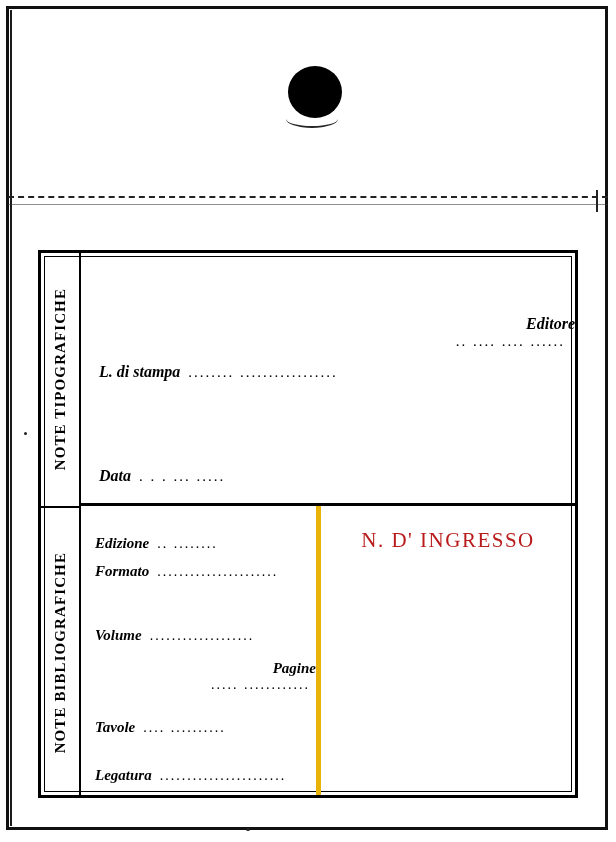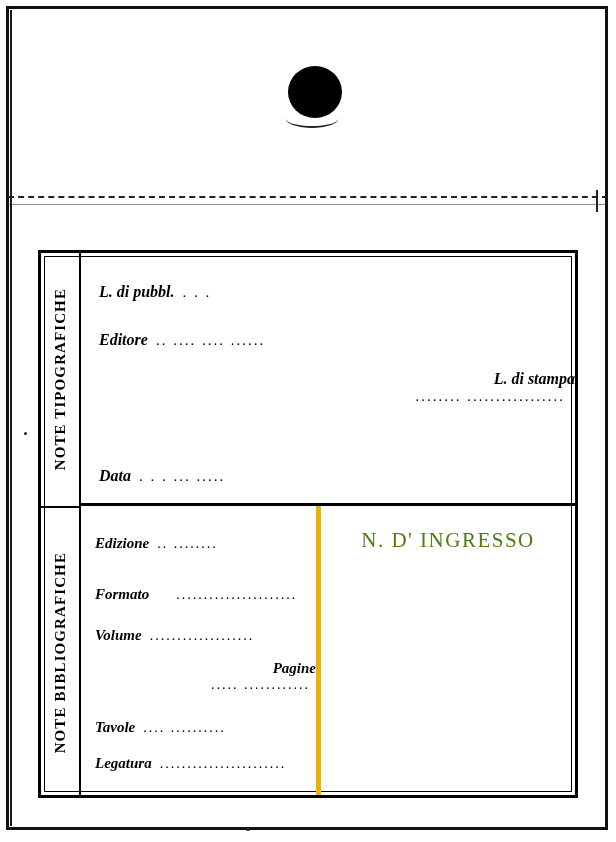--- a/index.html
+++ b/index.html
@@ -204,21 +204,21 @@
   }
   .ingresso-title {
     position: absolute;
     top: 22px;
     left: 0;
     width: 100%;
     text-align: center;
     font-family: "Liberation Serif", serif;
     font-size: 21px;
     letter-spacing: 1.5px;
-    color: #4d7c0f;
+    color: #b91c1c;
     white-space: nowrap;
   }
 
   
   .speck {
     position: absolute;
     background: #222;
     border-radius: 50%;
   }
 </style>
@@ -247,72 +247,68 @@
       <div class="side-cell top">
         <span class="side-text">NOTE TIPOGRAFICHE</span>
       </div>
       <div class="side-cell bottom">
         <span class="side-text">NOTE BIBLIOGRAFICHE</span>
       </div>
     </div>
 
     <div class="sec-top">
 
-      <div class="row" style="top:14px;height:34px;">
-        <span class="field-label">L. di pubbl.</span>
-        <span class="dots">.               .                 .</span>
-      </div>
-
-      <div class="row" style="top:62px;height:34px;">
+
+      <div class="row" style="top:62px;height:34px;flex-direction:column;">
         <span class="field-label">Editore</span>
         <span class="dots">..        ....        ....        ......</span>
       </div>
 
-      <div class="row" style="top:117px;height:34px;flex-direction:column;">
+      <div class="row" style="top:94px;height:34px;">
         <span class="field-label">L. di stampa</span>
         <span class="dots">........  .................</span>
       </div>
 
 
       <div class="row" style="top:206px;height:34px;align-items:center;">
         <span class="field-label">Data</span>
         <span class="dots">.  .  .        ...         .....</span>
       </div>
     </div>
 
     <div class="sec-bottom">
 
       <div class="biblio-col">
 
         <div class="row" style="top:16px;height:30px;">
           <span class="field-label">Edizione</span>
           <span class="dots">..    ........</span>
         </div>
 
-        <div class="row" style="top:67px;height:30px;gap:19px;">
+        <div class="row" style="top:44px;height:30px;">
           <span class="field-label">Formato</span>
           <span class="dots">......................</span>
         </div>
 
         <div class="row" style="top:108px;height:30px;">
           <span class="field-label">Volume</span>
           <span class="dots">...................</span>
         </div>
 
         <div class="row" style="top:154px;height:30px;flex-direction:column;">
           <span class="field-label">Pagine</span>
           <span class="dots">.....    ............</span>
         </div>
 
         <div class="row" style="top:200px;height:30px;align-items:flex-end;">
           <span class="field-label">Tavole</span>
           <span class="dots">....    ..........</span>
         </div>
 
-        <div class="row" style="top:236px;height:30px;">
+        <div class="row" style="top:248px;height:30px;">
           <span class="field-label">Legatura</span>
           <span class="dots">.......................</span>
         </div>
       </div>
 
       <div class="ingresso-box">
         <div class="ingresso-title">N.  D' INGRESSO</div>
         <div style="position:absolute;top:70px;left:18px;right:18px;height:180px;font-size:20px;color:#000;"></div>
       </div>
     </div>

